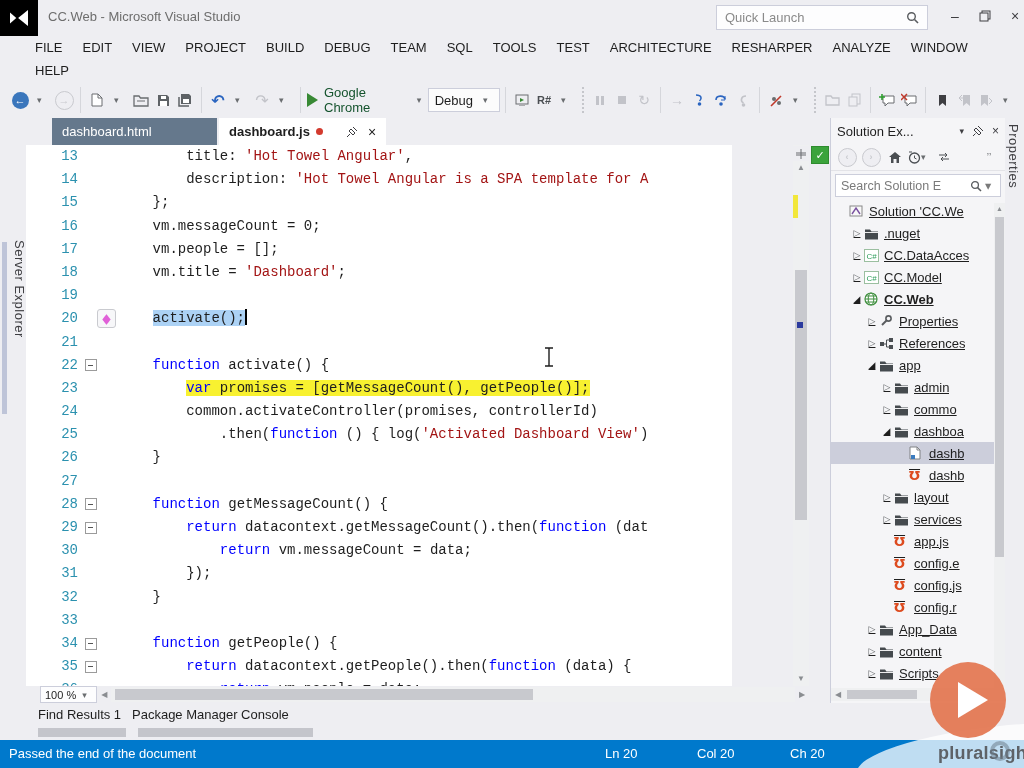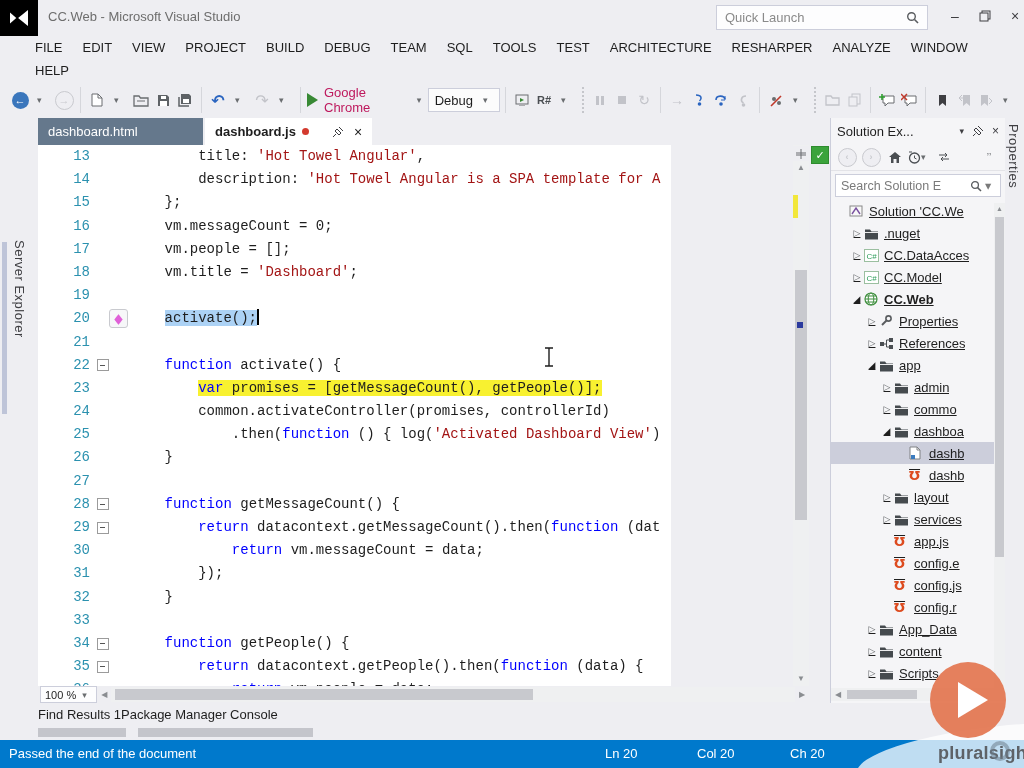--- a/index.html
+++ b/index.html
@@ -26,39 +26,39 @@
   .tgroup.first{border-left:none;}
   .tgroup.dotted{border-left:2px dotted #C5C6CB;}
   .tbtn{display:flex;align-items:center;justify-content:center;min-width:20px;height:24px;margin:0 1px;font-size:13px;}
   .dd{font-size:9px;color:#6A6D70;min-width:10px;}
   .circ{width:17px;height:17px;border-radius:50%;display:flex;align-items:center;justify-content:center;font-size:11px;font-weight:bold;}
   .circ.blue{background:#3A76BC;color:#fff;}
   .circ.dis{border:1.5px solid #C9CACF;color:#C9CACF;background:#EEEEF2;}
   .undoG{color:#2B65C0;font-size:16px;font-weight:bold;}
   .disG{color:#C2C3C9;font-size:14px;}
   .playtri{width:0;height:0;border-left:11px solid #388934;border-top:7px solid transparent;border-bottom:7px solid transparent;margin-right:6px;}
-  .runlabel{font-size:13px;color:#be185d;margin-right:6px;}
+  .runlabel{font-size:13px;color:#14532d;margin-right:6px;}
   .combo{display:flex;align-items:center;border:1px solid #CCCEDB;background:#FCFCFC;height:22px;padding:0 6px;font-size:13px;}
   .combo .dd{margin-left:10px;}
   .rsharp{font-size:11px;font-weight:bold;color:#4A4E52;}
   
   .leftstrip{left:0;top:118px;width:36px;height:585px;}
   .lstab{left:2px;top:122px;width:30px;}
   .lstab .bar{position:absolute;left:0;top:2px;width:5px;height:172px;background:#BEC4D8;}
   .vtext{writing-mode:vertical-rl;font-size:13px;color:#3E3E42;letter-spacing:0.5px;}
   .rightstrip{left:1004px;top:118px;width:20px;height:585px;}
   
-  .tabwell{left:38px;top:118px;width:771px;height:27px;display:flex;}
+  .tabwell{left:52px;top:118px;width:771px;height:27px;display:flex;}
   .tab{height:27px;display:flex;align-items:center;padding:0 10px;font-size:13px;box-sizing:border-box;}
   .tab.inactive{background:#65788C;color:#FFFFFF;min-width:165px;}
   .tab.active{background:#FFFFFF;color:#1E1E1E;font-weight:bold;margin-left:2px;text-align:right;}
   .dirtydot{width:7px;height:7px;border-radius:50%;background:#D33A2E;margin:0 7px 0 6px;}
   .tabx{font-weight:normal;font-size:14px;color:#1E1E1E;margin-left:10px;}
   
-  .editor{left:38px;top:145px;width:633px;height:541px;background:#FFFFFF;overflow:hidden;
+  .editor{left:26px;top:145px;width:706px;height:541px;background:#FFFFFF;overflow:hidden;
           font-family:"Liberation Mono","DejaVu Sans Mono",monospace;font-size:14px;}
   .cline{display:flex;height:23.2px;line-height:23.2px;white-space:pre;}
   .ln{width:52px;text-align:right;padding-right:6px;color:#2B91AF;flex:none;}
   .foldc{width:13px;flex:none;display:flex;align-items:center;justify-content:center;}
   .foldbox{width:10px;height:10px;border:1px solid #9B9B9B;background:#fff;display:flex;align-items:center;justify-content:center;}
   .foldbox i{display:block;width:5px;height:1px;background:#555;}
   .glyphc{width:22px;flex:none;display:flex;align-items:center;}
   .pinkglyph{width:17px;height:17px;border:1px solid #C9CACF;border-radius:3px;background:#F7F7F9;display:flex;align-items:center;justify-content:center;}
   .pinkglyph b{color:#E060D8;font-size:11px;font-family:"DejaVu Sans",sans-serif;transform:scaleY(1.25);}
   .tok-k{color:#0000FF;}
@@ -712,21 +712,21 @@
 
 <div class="abs rightstrip">
   <span class="vtext" style="position:absolute;left:2px;top:6px;">
     <span>Properties</span>
   </span>
 </div>
 
 <div class="abs bottompanel" id="bottompanel">
     <span class="btab" style="left: 38px;">Find Results 1</span>
     <div class="bbar" style="left: 38px; width: 88px;"></div>
-    <span class="btab" style="left: 121px;">Package Manager Console</span>
+    <span class="btab" style="left: 132px;">Package Manager Console</span>
     <div class="bbar" style="left: 138px; width: 175px;"></div>
   </div>
 
 <div class="abs statusbar">
   <span class="msg">Passed the end of the document</span>
   <span class="stseg" style="left:605px;">Ln 20</span>
   <span class="stseg" style="left:697px;">Col 20</span>
   <span class="stseg" style="left:790px;">Ch 20</span>
 </div>
 

